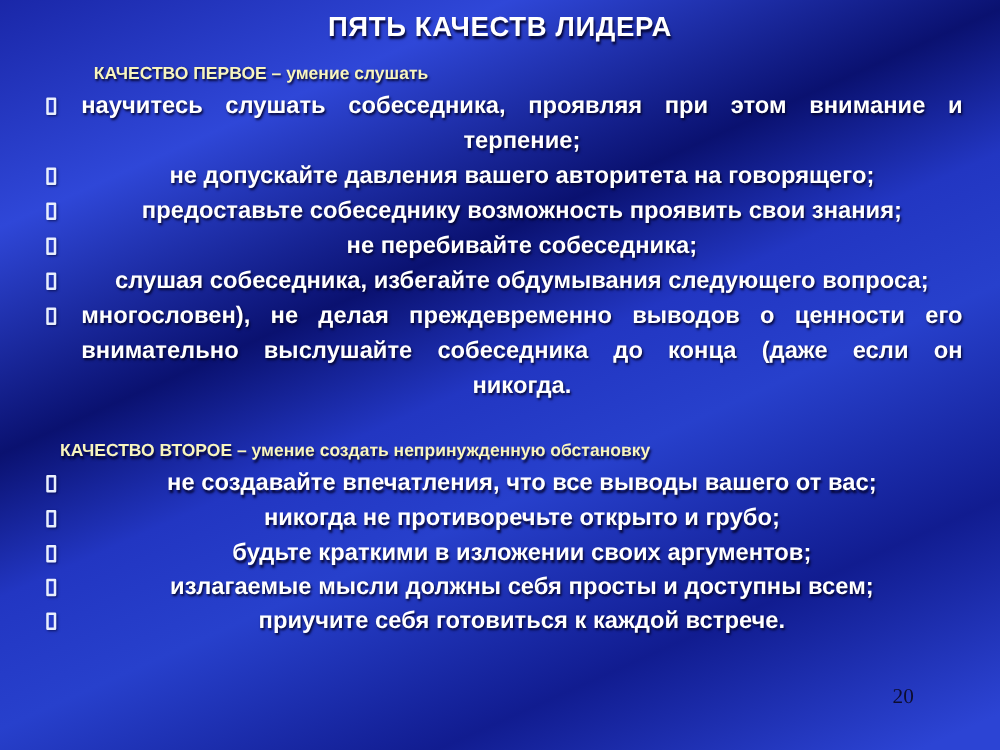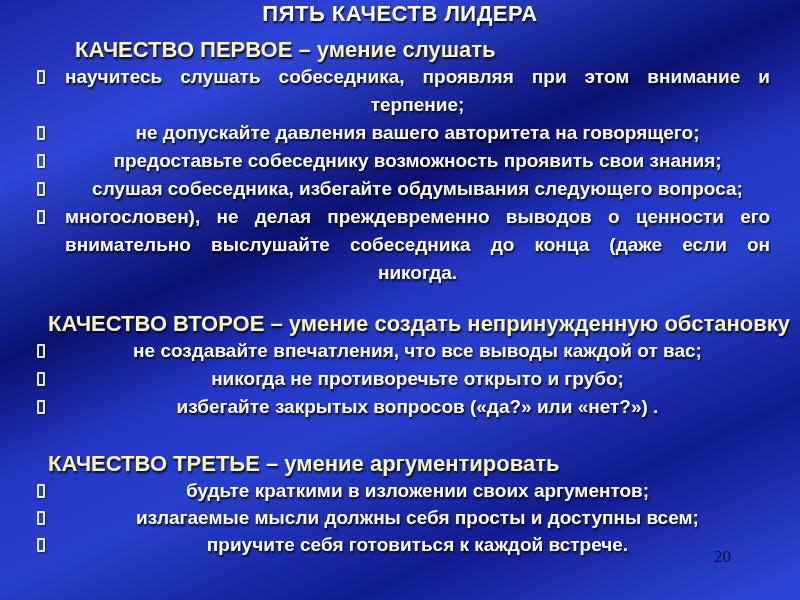--- a/index.html
+++ b/index.html
@@ -12,28 +12,28 @@
     font-weight:bold;
     background:linear-gradient(156deg,
       #1A27A8 0%,
       #2F47D8 19%,
       #0A1170 38%,
       #2236C2 50%,
       #2740CC 61%,
       #111C90 79%,
       #2C44D4 97%);
   }
-  .title-row { padding-top:1px; text-align:center; }
+  .title-row { padding-top:9px; text-align:center; }
   .slide-title {
     color:#FFFFFF; font-size:22px; letter-spacing:.5px;
     text-shadow:1px 2px 2px rgba(2,2,40,.95);
     white-space:nowrap;
   }
   .sec-heading {
-    color:#F8F5BE; font-size:22px; line-height:26px;
+    color:#F8F5BE; font-size:14px; line-height:26px;
     text-shadow:1px 2px 2px rgba(2,2,40,.95);
     white-space:nowrap;
   }
   .sec1 .sec-heading { margin:10px 0 0 75px; }
   .sec2 .sec-heading { margin:24px 0 0 48px; }
   .sec3 .sec-heading { margin:30px 0 0 48px; }
   .bullet-item {
     position:relative;
     margin:0 30px 0 36px;
     padding-left:29px;
@@ -78,51 +78,50 @@
       <div class="bullet-item">
         <span class="bullet-glyph"></span>
         <div class="line">не допускайте давления вашего авторитета на говорящего;</div>
       </div>
       <div class="bullet-item">
         <span class="bullet-glyph"></span>
         <div class="line">предоставьте собеседнику возможность проявить свои знания;</div>
       </div>
       <div class="bullet-item">
         <span class="bullet-glyph"></span>
+        <div class="line">не перебивайте собеседника;</div>
+      </div>
+      <div class="bullet-item">
+        <span class="bullet-glyph"></span>
         <div class="line">слушая собеседника, избегайте обдумывания следующего вопроса;</div>
       </div>
       <div class="bullet-item">
         <span class="bullet-glyph"></span>
         <div class="line stretch">многословен), не делая преждевременно выводов о ценности его</div>
         <div class="line stretch">внимательно выслушайте собеседника до конца (даже если он</div>
         <div class="line">никогда.</div>
       </div>
     </div>
   </div>
 
   <div class="sec2">
     <div class="sec-heading">КАЧЕСТВО ВТОРОЕ – умение создать непринужденную обстановку</div>
     <div>
       <div class="bullet-item">
         <span class="bullet-glyph"></span>
-        <div class="line">не создавайте впечатления, что все выводы каждой от вас;</div>
+        <div class="line">не создавайте впечатления, что все выводы вашего от вас;</div>
       </div>
       <div class="bullet-item">
         <span class="bullet-glyph"></span>
         <div class="line">никогда не противоречьте открыто и грубо;</div>
       </div>
-      <div class="bullet-item">
-        <span class="bullet-glyph"></span>
-        <div class="line">избегайте закрытых вопросов («да?» или «нет?») .</div>
-      </div>
     </div>
   </div>
 
   <div class="sec3">
-    <div class="sec-heading">КАЧЕСТВО ТРЕТЬЕ – умение аргументировать</div>
     <div>
       <div class="bullet-item">
         <span class="bullet-glyph"></span>
         <div class="line">будьте краткими в изложении своих аргументов;</div>
       </div>
       <div class="bullet-item">
         <span class="bullet-glyph"></span>
         <div class="line">излагаемые мысли должны себя просты и доступны всем;</div>
       </div>
       <div class="bullet-item">

